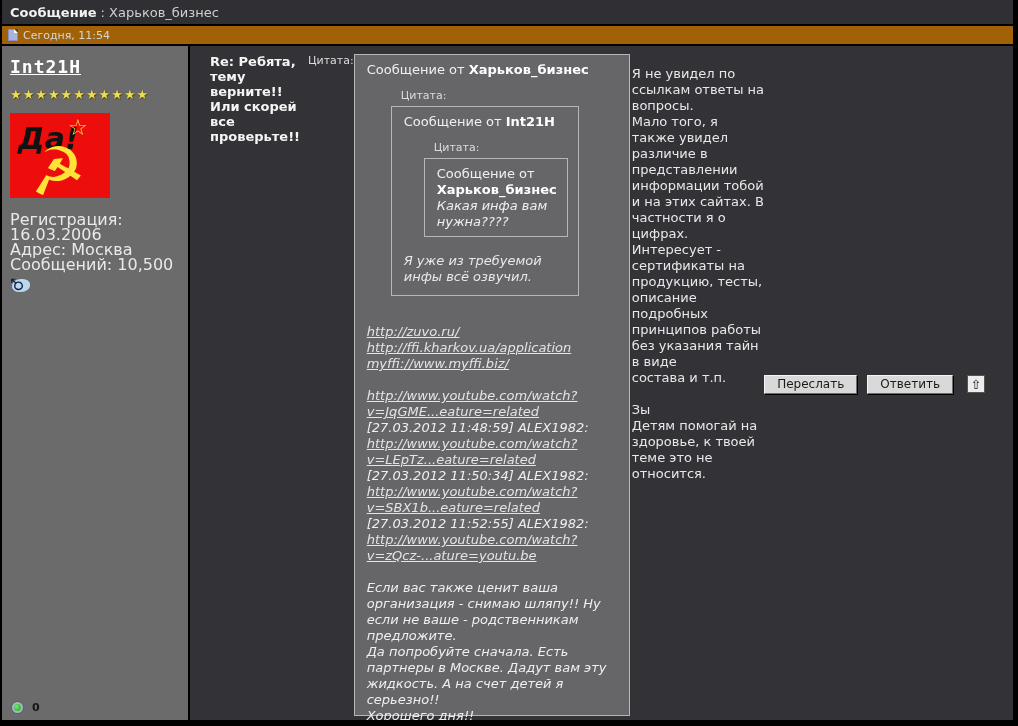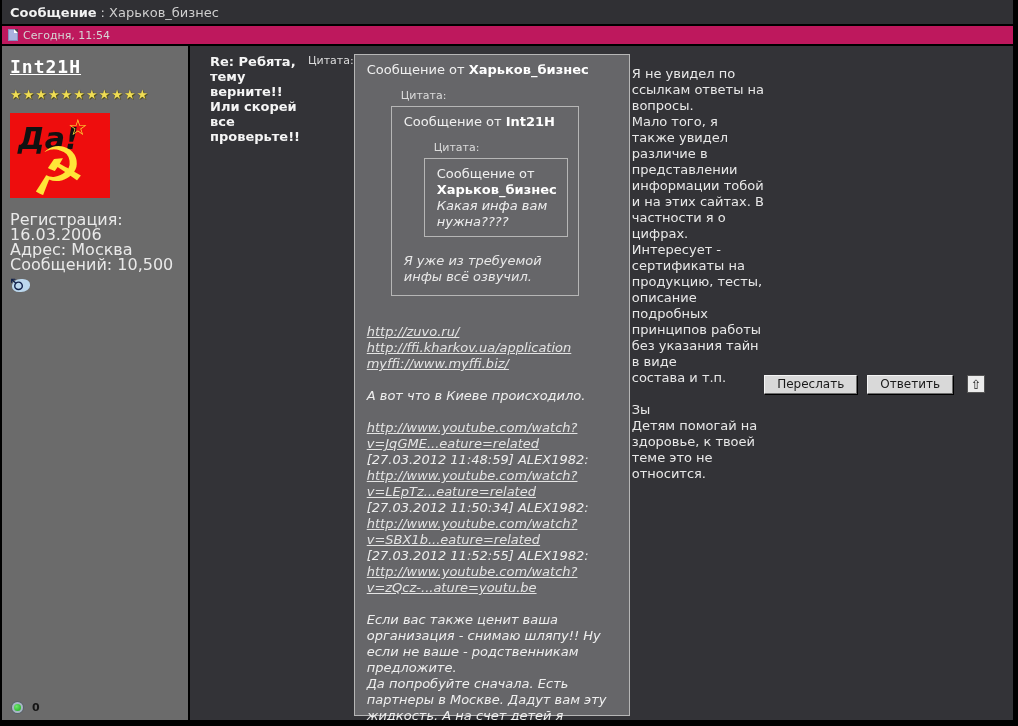--- a/index.html
+++ b/index.html
@@ -19,21 +19,21 @@
   
   .titlebar{
     height:26px; background:#303034; color:#e8e8e8;
     display:flex; align-items:center; padding:0 8px;
     font-size:13px; border-bottom:2px solid #000; flex:0 0 auto;
   }
   .titlebar .b{ font-weight:bold; color:#f2f2f2; }
   .titlebar .v{ color:#cfcfcf; margin-left:4px; }
 
   .datebar{
-    height:20px; background:#be185d; color:#d6d6d6;
+    height:20px; background:#a16207; color:#d6d6d6;
     display:flex; align-items:center; gap:5px; padding:0 6px;
     font-size:11px; border-bottom:2px solid #000; flex:0 0 auto;
   }
   .docicon{
     width:10px; height:12px; background:#aab2e0;
     border:1px solid #8890c0; position:relative; flex:0 0 auto;
   }
   .docicon:before{
     content:""; position:absolute; right:-1px; top:-1px;
     border-style:solid; border-width:0 4px 4px 0;
@@ -219,21 +219,20 @@
             <div class="qreply">Я уже из требуемой инфы всё озвучил.</div>
           </div>
         </div>
 
         <div class="links-block">
           <div class="linkline"><a class="plink">http://zuvo.ru/</a></div>
           <div class="linkline"><a class="plink">http://ffi.kharkov.ua/application</a></div>
           <div class="linkline"><a class="plink">myffi://www.myffi.biz/</a></div>
         </div>
 
-        <div class="kiev-line itext">А вот что в Киеве происходило.</div>
 
         <div class="video-block">
           <div class="linkline">
             <span class="vprefix"></span><a class="plink">http://www.youtube.com/watch?v=JqGME...eature=related</a>
           </div>
           <div class="linkline">
             <span class="vprefix">[27.03.2012 11:48:59] ALEX1982: </span><a class="plink">http://www.youtube.com/watch?v=LEpTz...eature=related</a>
           </div>
           <div class="linkline">
             <span class="vprefix">[27.03.2012 11:50:34] ALEX1982: </span><a class="plink">http://www.youtube.com/watch?v=SBX1b...eature=related</a>

